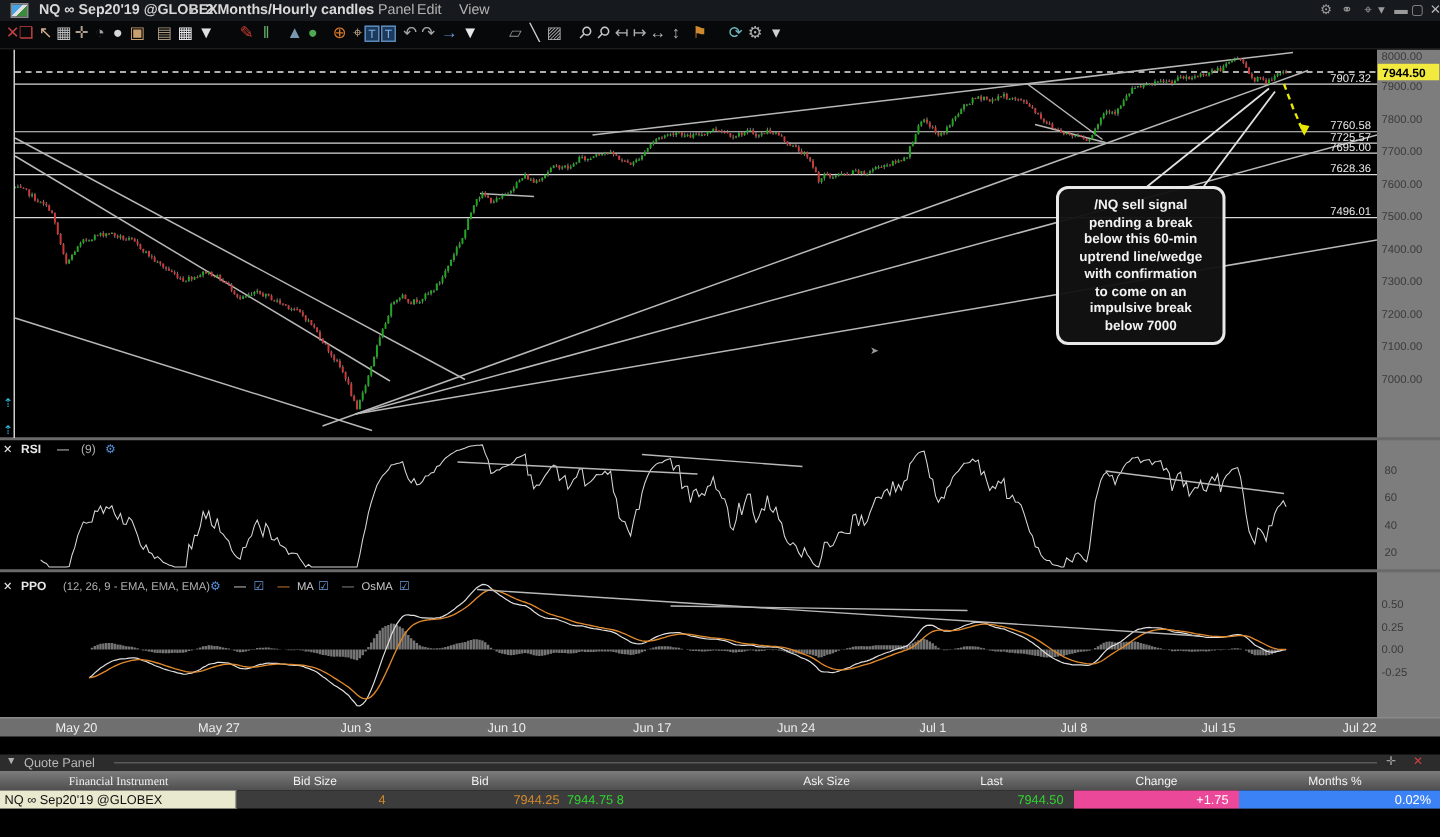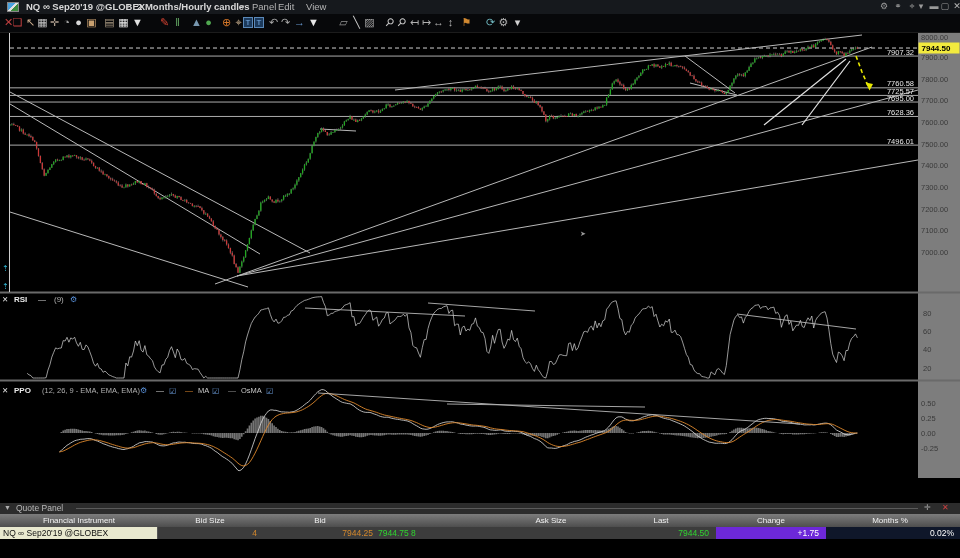--- a/index.html
+++ b/index.html
@@ -204,44 +204,64 @@
       <text x="266" y="360.5" font-size="8" fill="#6a9ad8">☑</text>
       <g clip-path="url(#cPpo)">
         <path d="M59.4 400L59.4 400.0M61.3 400L61.3 398.9M63.2 400L63.2 397.6M65.1 400L65.1 396.8M67.0 400L67.0 396.1M68.9 400L68.9 396.0M70.8 400L70.8 395.7M72.7 400L72.7 395.7M74.6 400L74.6 395.7M76.5 400L76.5 396.1M78.4 400L78.4 396.6M80.3 400L80.3 396.9M82.2 400L82.2 397.4M84.1 400L84.1 397.9M86.0 400L86.0 398.0M87.9 400L87.9 398.2M89.8 400L89.8 398.6M91.7 400L91.7 399.1M93.6 400L93.6 399.9M95.5 400L95.5 400.6M97.4 400L97.4 400.9M99.3 400L99.3 401.4M101.2 400L101.2 401.7M103.1 400L103.1 402.2M105.0 400L105.0 402.3M106.9 400L106.9 402.3M108.8 400L108.8 402.5M110.7 400L110.7 402.5M112.6 400L112.6 402.5M114.5 400L114.5 402.4M116.4 400L116.4 402.2M118.3 400L118.3 402.3M120.2 400L120.2 402.2M122.1 400L122.1 402.1M124.0 400L124.0 401.8M125.9 400L125.9 401.0M127.8 400L127.8 400.6M129.7 400L129.7 399.9M131.6 400L131.6 399.3M133.5 400L133.5 398.7M135.4 400L135.4 397.9M137.3 400L137.3 397.6M139.2 400L139.2 397.2M141.1 400L141.1 397.4M143.0 400L143.0 397.7M144.9 400L144.9 397.6M146.8 400L146.8 398.2M148.7 400L148.7 398.6M150.6 400L150.6 399.0M152.5 400L152.5 399.4M154.4 400L154.4 400.1M156.3 400L156.3 400.9M158.2 400L158.2 401.5M160.1 400L160.1 401.8M162.0 400L162.0 401.7M163.9 400L163.9 401.3M165.8 400L165.8 400.8M167.7 400L167.7 400.3M169.6 400L169.6 399.6M171.5 400L171.5 399.0M173.4 400L173.4 398.8M175.3 400L175.3 398.9M177.2 400L177.2 398.7M179.1 400L179.1 398.7M181.0 400L181.0 399.1M182.9 400L182.9 399.4M184.8 400L184.8 399.5M186.7 400L186.7 399.8M188.6 400L188.6 400.0M190.5 400L190.5 400.1M192.4 400L192.4 400.5M194.3 400L194.3 400.5M196.2 400L196.2 400.5M198.1 400L198.1 400.4M200.0 400L200.0 400.5M201.9 400L201.9 400.7M203.8 400L203.8 401.3M205.7 400L205.7 401.4M207.6 400L207.6 401.8M209.5 400L209.5 402.1M211.4 400L211.4 402.5M213.3 400L213.3 403.2M215.2 400L215.2 403.7M217.1 400L217.1 403.9M219.0 400L219.0 404.4M220.9 400L220.9 404.7M222.8 400L222.8 404.9M224.7 400L224.7 404.7M226.6 400L226.6 404.8M228.5 400L228.5 404.9M230.4 400L230.4 405.2M232.3 400L232.3 405.3M234.2 400L234.2 406.2M236.1 400L236.1 406.7M238.0 400L238.0 407.2M239.9 400L239.9 405.9M241.8 400L241.8 403.8M243.7 400L243.7 401.3M245.6 400L245.6 398.3M247.5 400L247.5 395.4M249.4 400L249.4 392.5M251.3 400L251.3 389.7M253.2 400L253.2 387.4M255.1 400L255.1 385.5M257.0 400L257.0 384.4M258.9 400L258.9 383.7M260.8 400L260.8 382.7M262.7 400L262.7 382.8M264.6 400L264.6 383.5M266.5 400L266.5 384.7M268.4 400L268.4 385.9M270.3 400L270.3 387.9M272.2 400L272.2 390.3M274.1 400L274.1 392.5M276.0 400L276.0 394.0M277.9 400L277.9 395.7M279.8 400L279.8 397.1M281.7 400L281.7 398.0M283.6 400L283.6 398.4M285.5 400L285.5 398.8M287.4 400L287.4 399.1M289.3 400L289.3 399.4M291.2 400L291.2 399.2M293.1 400L293.1 399.2M295.0 400L295.0 398.9M296.9 400L296.9 398.3M298.8 400L298.8 397.8M300.7 400L300.7 397.2M302.6 400L302.6 396.7M304.5 400L304.5 396.0M306.4 400L306.4 395.7M308.3 400L308.3 395.4M310.2 400L310.2 395.0M312.1 400L312.1 394.1M314.0 400L314.0 393.6M315.9 400L315.9 393.2M317.8 400L317.8 393.1M319.7 400L319.7 393.5M321.6 400L321.6 394.0M323.5 400L323.5 395.2M325.4 400L325.4 396.8M327.3 400L327.3 398.8M329.2 400L329.2 400.4M331.1 400L331.1 401.4M333.0 400L333.0 402.3M334.9 400L334.9 402.8M336.8 400L336.8 403.2M338.7 400L338.7 403.6M340.6 400L340.6 403.8M342.5 400L342.5 403.7M344.4 400L344.4 403.3M346.3 400L346.3 403.0M348.2 400L348.2 402.7M350.1 400L350.1 402.3M352.0 400L352.0 402.7M353.9 400L353.9 403.1M355.8 400L355.8 403.8M357.7 400L357.7 404.1M359.6 400L359.6 404.3M361.5 400L361.5 404.2M363.4 400L363.4 403.9M365.3 400L365.3 403.4M367.2 400L367.2 402.8M369.1 400L369.1 402.3M371.0 400L371.0 402.1M372.9 400L372.9 402.3M374.8 400L374.8 402.4M376.7 400L376.7 402.4M378.6 400L378.6 402.7M380.5 400L380.5 402.7M382.4 400L382.4 402.5M384.3 400L384.3 402.3M386.2 400L386.2 401.7M388.1 400L388.1 401.4M390.0 400L390.0 401.6M391.9 400L391.9 401.7M393.8 400L393.8 401.7M395.7 400L395.7 401.7M397.6 400L397.6 401.5M399.5 400L399.5 401.4M401.4 400L401.4 401.4M403.3 400L403.3 401.4M405.2 400L405.2 401.4M407.1 400L407.1 401.4M409.0 400L409.0 401.7M410.9 400L410.9 402.0M412.8 400L412.8 402.6M414.7 400L414.7 403.0M416.6 400L416.6 403.2M418.5 400L418.5 403.4M420.4 400L420.4 403.7M422.3 400L422.3 403.5M424.2 400L424.2 403.0M426.1 400L426.1 402.6M428.0 400L428.0 401.9M429.9 400L429.9 401.1M431.8 400L431.8 400.2M433.7 400L433.7 399.3M435.6 400L435.6 398.6M437.5 400L437.5 398.1M439.4 400L439.4 397.8M441.3 400L441.3 397.8M443.2 400L443.2 397.8M445.1 400L445.1 397.9M447.0 400L447.0 398.0M448.9 400L448.9 398.5M450.8 400L450.8 398.7M452.7 400L452.7 398.9M454.6 400L454.6 399.5M456.5 400L456.5 400.0M458.4 400L458.4 400.4M460.3 400L460.3 400.9M462.2 400L462.2 401.0M464.1 400L464.1 401.0M466.0 400L466.0 401.2M467.9 400L467.9 401.3M469.8 400L469.8 401.3M471.7 400L471.7 401.2M473.6 400L473.6 401.0M475.5 400L475.5 400.7M477.4 400L477.4 400.7M479.3 400L479.3 400.8M481.2 400L481.2 400.9M483.1 400L483.1 401.0M485.0 400L485.0 401.2M486.9 400L486.9 401.7M488.8 400L488.8 402.0M490.7 400L490.7 402.0M492.6 400L492.6 401.7M494.5 400L494.5 401.6M496.4 400L496.4 401.3M498.3 400L498.3 400.8M500.2 400L500.2 400.5M502.1 400L502.1 400.7M504.0 400L504.0 401.1M505.9 400L505.9 401.1M507.8 400L507.8 401.0M509.7 400L509.7 400.9M511.6 400L511.6 400.4M513.5 400L513.5 400.4M515.4 400L515.4 400.5M517.3 400L517.3 400.4M519.2 400L519.2 400.7M521.1 400L521.1 400.9M523.0 400L523.0 401.4M524.9 400L524.9 402.0M526.8 400L526.8 402.3M528.7 400L528.7 402.4M530.6 400L530.6 402.5M532.5 400L532.5 402.8M534.4 400L534.4 403.1M536.3 400L536.3 402.9M538.2 400L538.2 403.1M540.1 400L540.1 403.3M542.0 400L542.0 403.9M543.9 400L543.9 404.4M545.8 400L545.8 405.3M547.7 400L547.7 405.2M549.6 400L549.6 404.4M551.5 400L551.5 403.5M553.4 400L553.4 403.1M555.3 400L555.3 402.5M557.2 400L557.2 401.7M559.1 400L559.1 400.8M561.0 400L561.0 400.1M562.9 400L562.9 399.6M564.8 400L564.8 399.1M566.7 400L566.7 398.8M568.6 400L568.6 398.2M570.5 400L570.5 397.8M572.4 400L572.4 397.8M574.3 400L574.3 397.6M576.2 400L576.2 397.8M578.1 400L578.1 397.9M580.0 400L580.0 397.8M581.9 400L581.9 397.5M583.8 400L583.8 397.2M585.7 400L585.7 397.1M587.6 400L587.6 397.1M589.5 400L589.5 397.1M591.4 400L591.4 397.1M593.3 400L593.3 397.2M595.2 400L595.2 397.1M597.1 400L597.1 397.2M599.0 400L599.0 397.2M600.9 400L600.9 397.4M602.8 400L602.8 397.4M604.7 400L604.7 397.4M606.6 400L606.6 396.6M608.5 400L608.5 395.8M610.4 400L610.4 394.9M612.3 400L612.3 393.8M614.2 400L614.2 393.1M616.1 400L616.1 392.9M618.0 400L618.0 393.5M619.9 400L619.9 394.7M621.8 400L621.8 395.9M623.7 400L623.7 397.5M625.6 400L625.6 398.9M627.5 400L627.5 399.8M629.4 400L629.4 400.5M631.3 400L631.3 400.5M633.2 400L633.2 400.4M635.1 400L635.1 399.9M637.0 400L637.0 399.4M638.9 400L638.9 399.0M640.8 400L640.8 398.6M642.7 400L642.7 398.0M644.6 400L644.6 397.9M646.5 400L646.5 397.9M648.4 400L648.4 397.8M650.3 400L650.3 398.0M652.2 400L652.2 398.2M654.1 400L654.1 398.8M656.0 400L656.0 399.2M657.9 400L657.9 399.8M659.8 400L659.8 400.6M661.7 400L661.7 401.0M663.6 400L663.6 401.4M665.5 400L665.5 401.4M667.4 400L667.4 401.5M669.3 400L669.3 401.4M671.2 400L671.2 401.8M673.1 400L673.1 402.1M675.0 400L675.0 402.2M676.9 400L676.9 402.5M678.8 400L678.8 402.6M680.7 400L680.7 402.7M682.6 400L682.6 402.9M684.5 400L684.5 403.2M686.4 400L686.4 403.5M688.3 400L688.3 403.8M690.2 400L690.2 404.2M692.1 400L692.1 404.4M694.0 400L694.0 404.8M695.9 400L695.9 405.1M697.8 400L697.8 405.3M699.7 400L699.7 405.1M701.6 400L701.6 405.2M703.5 400L703.5 405.0M705.4 400L705.4 404.7M707.3 400L707.3 404.4M709.2 400L709.2 404.2M711.1 400L711.1 403.7M713.0 400L713.0 403.2M714.9 400L714.9 402.9M716.8 400L716.8 402.4M718.7 400L718.7 401.8M720.6 400L720.6 401.5M722.5 400L722.5 401.3M724.4 400L724.4 401.2M726.3 400L726.3 400.9M728.2 400L728.2 400.1M730.1 400L730.1 399.0M732.0 400L732.0 397.8M733.9 400L733.9 396.6M735.8 400L735.8 395.5M737.7 400L737.7 394.8M739.6 400L739.6 394.7M741.5 400L741.5 394.8M743.4 400L743.4 395.3M745.3 400L745.3 395.4M747.2 400L747.2 395.4M749.1 400L749.1 395.2M751.0 400L751.0 394.9M752.9 400L752.9 394.8M754.8 400L754.8 394.6M756.7 400L756.7 394.7M758.6 400L758.6 395.0M760.5 400L760.5 395.6M762.4 400L762.4 396.1M764.3 400L764.3 396.6M766.2 400L766.2 397.2M768.1 400L768.1 397.9M770.0 400L770.0 398.3M771.9 400L771.9 398.8M773.8 400L773.8 399.2M775.7 400L775.7 399.7M777.6 400L777.6 400.1M779.5 400L779.5 400.5M781.4 400L781.4 401.1M783.3 400L783.3 401.2M785.2 400L785.2 401.0M787.1 400L787.1 400.9M789.0 400L789.0 401.1M790.9 400L790.9 401.1M792.8 400L792.8 401.4M794.7 400L794.7 401.5M796.6 400L796.6 401.4M798.5 400L798.5 401.4M800.4 400L800.4 401.2M802.3 400L802.3 401.2M804.2 400L804.2 401.3M806.1 400L806.1 401.1M808.0 400L808.0 400.7M809.9 400L809.9 400.7M811.8 400L811.8 400.4M813.7 400L813.7 400.5M815.6 400L815.6 400.3M817.5 400L817.5 399.9M819.4 400L819.4 399.6M821.3 400L821.3 399.3M823.2 400L823.2 399.2M825.1 400L825.1 399.2M827.0 400L827.0 399.5M828.9 400L828.9 400.0M830.8 400L830.8 400.9M832.7 400L832.7 402.0M834.6 400L834.6 403.0M836.5 400L836.5 403.9M838.4 400L838.4 403.9M840.3 400L840.3 403.8M842.2 400L842.2 403.8M844.1 400L844.1 404.0M846.0 400L846.0 403.6M847.9 400L847.9 403.1M849.8 400L849.8 402.4M851.7 400L851.7 401.6M853.6 400L853.6 400.9M855.5 400L855.5 400.3M857.4 400L857.4 400.1" stroke="#8a8a8a" stroke-width="1.6" opacity="0.85" fill="none"></path>
         <polyline points="59.4,418.9 61.3,417.5 63.2,415.6 65.1,414.0 67.0,412.3 68.9,411.2 70.8,409.9 72.7,408.8 74.6,407.8 76.5,407.2 78.4,406.8 80.3,406.3 82.2,406.2 84.1,406.1 86.0,405.8 87.9,405.6 89.8,405.6 91.7,405.9 93.6,406.7 95.5,407.5 97.4,408.0 99.3,408.9 101.2,409.7 103.1,410.7 105.0,411.3 106.9,412.0 108.8,412.8 110.7,413.4 112.6,414.0 114.5,414.5 116.4,414.9 118.3,415.6 120.2,415.9 122.1,416.4 124.0,416.5 125.9,416.0 127.8,415.7 129.7,414.9 131.6,414.2 133.5,413.3 135.4,411.9 137.3,411.0 139.2,409.9 141.1,409.5 143.0,409.2 144.9,408.6 146.8,408.6 148.7,408.7 150.6,408.9 152.5,409.1 154.4,409.9 156.3,410.8 158.2,411.8 160.1,412.6 162.0,412.8 163.9,412.9 165.8,412.6 167.7,412.1 169.6,411.3 171.5,410.5 173.4,409.9 175.3,409.8 177.2,409.3 179.1,409.0 181.0,409.2 182.9,409.3 184.8,409.2 186.7,409.5 188.6,409.7 190.5,409.9 192.4,410.3 194.3,410.5 196.2,410.6 198.1,410.6 200.0,410.8 201.9,411.2 203.8,412.1 205.7,412.6 207.6,413.4 209.5,414.2 211.4,415.2 213.3,416.7 215.2,418.2 217.1,419.3 219.0,420.9 220.9,422.4 222.8,423.8 224.7,424.8 226.6,426.1 228.5,427.4 230.4,429.0 232.3,430.5 234.2,432.9 236.1,435.0 238.0,437.4 239.9,437.6 241.8,436.4 243.7,434.3 245.6,430.9 247.5,426.7 249.4,421.9 251.3,416.6 253.2,411.1 255.1,405.6 257.0,400.6 258.9,395.8 260.8,390.5 262.7,386.3 264.6,382.9 266.5,380.3 268.4,378.0 270.3,377.0 272.2,376.9 274.1,377.3 276.0,377.3 277.9,377.9 279.8,378.5 281.7,378.9 283.6,378.9 285.5,379.1 287.4,379.1 289.3,379.3 291.2,378.9 293.1,378.7 295.0,378.1 296.9,377.1 298.8,376.0 300.7,374.7 302.6,373.4 304.5,371.7 306.4,370.3 308.3,368.9 310.2,367.2 312.1,364.9 314.0,362.7 315.9,360.7 317.8,358.8 319.7,357.6 321.6,356.6 323.5,356.7 325.4,357.5 327.3,359.2 329.2,360.8 331.1,362.2 333.0,363.7 334.9,364.9 336.8,366.1 338.7,367.3 340.6,368.5 342.5,369.4 344.4,369.8 346.3,370.2 348.2,370.6 350.1,370.8 352.0,371.9 353.9,373.0 355.8,374.7 357.7,376.0 359.6,377.3 361.5,378.2 363.4,378.9 365.3,379.3 367.2,379.4 369.1,379.4 371.0,379.7 372.9,380.5 374.8,381.2 376.7,381.8 378.6,382.7 380.5,383.5 382.4,383.9 384.3,384.3 386.2,384.2 388.1,384.2 390.0,384.8 391.9,385.3 393.8,385.7 395.7,386.1 397.6,386.3 399.5,386.6 401.4,387.0 403.3,387.2 405.2,387.6 407.1,387.9 409.0,388.6 410.9,389.4 412.8,390.7 414.7,391.8 416.6,392.8 418.5,393.9 420.4,395.1 422.3,395.8 424.2,396.1 426.1,396.3 428.0,396.1 429.9,395.5 431.8,394.7 433.7,393.7 435.6,392.6 437.5,391.6 439.4,390.8 441.3,390.2 443.2,389.6 445.1,389.2 447.0,388.9 448.9,388.9 450.8,388.8 452.7,388.8 454.6,389.3 456.5,389.7 458.4,390.2 460.3,391.0 462.2,391.3 464.1,391.6 466.0,392.1 467.9,392.4 469.8,392.8 471.7,393.0 473.6,393.1 475.5,393.0 477.4,393.1 479.3,393.4 481.2,393.8 483.1,394.1 485.0,394.7 486.9,395.5 488.8,396.4 490.7,396.9 492.6,397.0 494.5,397.3 496.4,397.3 498.3,397.1 500.2,396.9 502.1,397.2 504.0,397.9 505.9,398.2 507.8,398.3 509.7,398.4 511.6,398.1 513.5,398.2 515.4,398.4 517.3,398.4 519.2,398.8 521.1,399.3 523.0,400.2 524.9,401.2 526.8,402.2 528.7,402.8 530.6,403.5 532.5,404.5 534.4,405.6 536.3,406.2 538.2,407.1 540.1,408.2 542.0,409.7 543.9,411.3 545.8,413.5 547.7,414.8 549.6,415.0 551.5,415.0 553.4,415.3 555.3,415.4 557.2,415.0 559.1,414.4 561.0,413.7 562.9,413.0 564.8,412.4 566.7,411.8 568.6,410.7 570.5,409.7 572.4,409.2 574.3,408.4 576.2,408.1 578.1,407.6 580.0,406.9 581.9,406.1 583.8,405.1 585.7,404.2 587.6,403.5 589.5,402.7 591.4,402.0 593.3,401.5 595.2,400.6 597.1,400.0 599.0,399.3 600.9,398.9 602.8,398.2 604.7,397.6 606.6,395.9 608.5,394.1 610.4,391.9 612.3,389.2 614.2,386.8 616.1,384.9 618.0,383.9 619.9,383.8 621.8,383.9 623.7,384.9 625.6,386.1 627.5,386.8 629.4,387.7 631.3,387.8 633.2,387.8 635.1,387.3 637.0,386.6 638.9,386.0 640.8,385.2 642.7,384.2 644.6,383.5 646.5,383.0 648.4,382.3 650.3,382.0 652.2,381.7 654.1,382.1 656.0,382.3 657.9,382.9 659.8,383.8 661.7,384.5 663.6,385.2 665.5,385.6 667.4,386.1 669.3,386.3 671.2,387.2 673.1,388.0 675.0,388.7 676.9,389.5 678.8,390.3 680.7,391.1 682.6,392.0 684.5,393.0 686.4,394.3 688.3,395.5 690.2,397.0 692.1,398.3 694.0,399.9 695.9,401.5 697.8,403.0 699.7,404.1 701.6,405.5 703.5,406.5 705.4,407.4 707.3,408.3 709.2,409.1 711.1,409.4 713.0,409.8 714.9,410.2 716.8,410.3 718.7,410.2 720.6,410.2 722.5,410.4 724.4,410.6 726.3,410.4 728.2,409.7 730.1,408.3 732.0,406.7 733.9,404.5 735.8,402.3 737.7,400.3 739.6,398.8 741.5,397.6 743.4,397.0 745.3,395.9 747.2,394.8 749.1,393.4 751.0,391.8 752.9,390.4 754.8,388.8 756.7,387.6 758.6,386.6 760.5,386.2 762.4,385.7 764.3,385.4 766.2,385.3 768.1,385.5 770.0,385.5 771.9,385.6 773.8,385.8 775.7,386.2 777.6,386.6 779.5,387.2 781.4,388.0 783.3,388.5 785.2,388.6 787.1,388.7 789.0,389.1 790.9,389.4 792.8,390.0 794.7,390.5 796.6,390.8 798.5,391.1 800.4,391.2 802.3,391.5 804.2,391.9 806.1,391.9 808.0,391.8 809.9,391.9 811.8,391.7 813.7,392.0 815.6,391.8 817.5,391.4 819.4,391.0 821.3,390.6 823.2,390.3 825.1,390.1 827.0,390.2 828.9,390.7 830.8,391.8 832.7,393.4 834.6,395.2 836.5,397.0 838.4,398.0 840.3,398.9 842.2,399.9 844.1,401.1 846.0,401.5 847.9,401.8 849.8,401.7 851.7,401.3 853.6,400.9 855.5,400.3 857.4,400.1 " fill="none" stroke="#e0e0e0" stroke-width="0.8"></polyline>
         <polyline points="59.4,418.9 61.3,418.6 63.2,418.0 65.1,417.2 67.0,416.2 68.9,415.2 70.8,414.2 72.7,413.1 74.6,412.0 76.5,411.1 78.4,410.2 80.3,409.4 82.2,408.8 84.1,408.3 86.0,407.8 87.9,407.3 89.8,407.0 91.7,406.8 93.6,406.7 95.5,406.9 97.4,407.1 99.3,407.5 101.2,407.9 103.1,408.5 105.0,409.0 106.9,409.6 108.8,410.2 110.7,410.9 112.6,411.5 114.5,412.1 116.4,412.7 118.3,413.2 120.2,413.8 122.1,414.3 124.0,414.7 125.9,415.0 127.8,415.1 129.7,415.1 131.6,414.9 133.5,414.6 135.4,414.1 137.3,413.4 139.2,412.7 141.1,412.1 143.0,411.5 144.9,410.9 146.8,410.5 148.7,410.1 150.6,409.9 152.5,409.7 154.4,409.7 156.3,410.0 158.2,410.3 160.1,410.8 162.0,411.2 163.9,411.5 165.8,411.7 167.7,411.8 169.6,411.7 171.5,411.5 173.4,411.2 175.3,410.9 177.2,410.6 179.1,410.3 181.0,410.0 182.9,409.9 184.8,409.8 186.7,409.7 188.6,409.7 190.5,409.7 192.4,409.9 194.3,410.0 196.2,410.1 198.1,410.2 200.0,410.3 201.9,410.5 203.8,410.8 205.7,411.2 207.6,411.6 209.5,412.1 211.4,412.8 213.3,413.5 215.2,414.5 217.1,415.4 219.0,416.5 220.9,417.7 222.8,418.9 224.7,420.1 226.6,421.3 228.5,422.5 230.4,423.8 232.3,425.1 234.2,426.7 236.1,428.4 238.0,430.2 239.9,431.6 241.8,432.6 243.7,432.9 245.6,432.5 247.5,431.4 249.4,429.5 251.3,426.9 253.2,423.7 255.1,420.1 257.0,416.2 258.9,412.1 260.8,407.8 262.7,403.5 264.6,399.4 266.5,395.6 268.4,392.0 270.3,389.0 272.2,386.6 274.1,384.7 276.0,383.2 277.9,382.2 279.8,381.4 281.7,380.9 283.6,380.5 285.5,380.2 287.4,380.0 289.3,379.9 291.2,379.7 293.1,379.5 295.0,379.2 296.9,378.8 298.8,378.2 300.7,377.5 302.6,376.7 304.5,375.7 306.4,374.6 308.3,373.5 310.2,372.2 312.1,370.8 314.0,369.2 315.9,367.5 317.8,365.7 319.7,364.1 321.6,362.6 323.5,361.4 325.4,360.6 327.3,360.3 329.2,360.4 331.1,360.8 333.0,361.4 334.9,362.1 336.8,362.9 338.7,363.8 340.6,364.7 342.5,365.6 344.4,366.5 346.3,367.2 348.2,367.9 350.1,368.5 352.0,369.2 353.9,369.9 355.8,370.9 357.7,371.9 359.6,373.0 361.5,374.0 363.4,375.0 365.3,375.9 367.2,376.6 369.1,377.1 371.0,377.7 372.9,378.2 374.8,378.8 376.7,379.4 378.6,380.1 380.5,380.8 382.4,381.4 384.3,382.0 386.2,382.4 388.1,382.8 390.0,383.2 391.9,383.6 393.8,384.0 395.7,384.4 397.6,384.8 399.5,385.2 401.4,385.5 403.3,385.9 405.2,386.2 407.1,386.6 409.0,387.0 410.9,387.5 412.8,388.1 414.7,388.9 416.6,389.6 418.5,390.5 420.4,391.4 422.3,392.3 424.2,393.1 426.1,393.7 428.0,394.2 429.9,394.5 431.8,394.5 433.7,394.3 435.6,394.0 437.5,393.5 439.4,393.0 441.3,392.4 443.2,391.9 445.1,391.3 447.0,390.8 448.9,390.4 450.8,390.1 452.7,389.8 454.6,389.7 456.5,389.7 458.4,389.8 460.3,390.0 462.2,390.3 464.1,390.6 466.0,390.9 467.9,391.2 469.8,391.5 471.7,391.8 473.6,392.1 475.5,392.2 477.4,392.4 479.3,392.6 481.2,392.8 483.1,393.1 485.0,393.4 486.9,393.8 488.8,394.3 490.7,394.9 492.6,395.3 494.5,395.7 496.4,396.0 498.3,396.2 500.2,396.4 502.1,396.5 504.0,396.8 505.9,397.1 507.8,397.3 509.7,397.5 511.6,397.6 513.5,397.8 515.4,397.9 517.3,398.0 519.2,398.2 521.1,398.4 523.0,398.7 524.9,399.2 526.8,399.8 528.7,400.4 530.6,401.0 532.5,401.7 534.4,402.5 536.3,403.2 538.2,404.0 540.1,404.8 542.0,405.8 543.9,406.9 545.8,408.2 547.7,409.5 549.6,410.6 551.5,411.5 553.4,412.3 555.3,412.9 557.2,413.3 559.1,413.5 561.0,413.6 562.9,413.5 564.8,413.2 566.7,412.9 568.6,412.5 570.5,411.9 572.4,411.4 574.3,410.8 576.2,410.2 578.1,409.7 580.0,409.2 581.9,408.5 583.8,407.8 585.7,407.1 587.6,406.4 589.5,405.7 591.4,404.9 593.3,404.2 595.2,403.5 597.1,402.8 599.0,402.1 600.9,401.5 602.8,400.8 604.7,400.2 606.6,399.3 608.5,398.3 610.4,397.0 612.3,395.4 614.2,393.7 616.1,391.9 618.0,390.3 619.9,389.0 621.8,388.0 623.7,387.4 625.6,387.1 627.5,387.1 629.4,387.2 631.3,387.3 633.2,387.4 635.1,387.4 637.0,387.2 638.9,387.0 640.8,386.6 642.7,386.1 644.6,385.6 646.5,385.1 648.4,384.5 650.3,384.0 652.2,383.6 654.1,383.3 656.0,383.1 657.9,383.0 659.8,383.2 661.7,383.4 663.6,383.8 665.5,384.2 667.4,384.5 669.3,384.9 671.2,385.4 673.1,385.9 675.0,386.5 676.9,387.1 678.8,387.7 680.7,388.4 682.6,389.1 684.5,389.9 686.4,390.8 688.3,391.7 690.2,392.8 692.1,393.9 694.0,395.1 695.9,396.4 697.8,397.7 699.7,399.0 701.6,400.3 703.5,401.5 705.4,402.7 707.3,403.8 709.2,404.9 711.1,405.8 713.0,406.6 714.9,407.3 716.8,407.9 718.7,408.4 720.6,408.7 722.5,409.1 724.4,409.4 726.3,409.6 728.2,409.6 730.1,409.4 732.0,408.8 733.9,408.0 735.8,406.8 737.7,405.5 739.6,404.2 741.5,402.9 743.4,401.7 745.3,400.5 747.2,399.4 749.1,398.2 751.0,396.9 752.9,395.6 754.8,394.2 756.7,392.9 758.6,391.7 760.5,390.6 762.4,389.6 764.3,388.8 766.2,388.1 768.1,387.5 770.0,387.1 771.9,386.8 773.8,386.6 775.7,386.5 777.6,386.6 779.5,386.7 781.4,387.0 783.3,387.3 785.2,387.5 787.1,387.8 789.0,388.0 790.9,388.3 792.8,388.6 794.7,389.0 796.6,389.4 798.5,389.7 800.4,390.0 802.3,390.3 804.2,390.6 806.1,390.9 808.0,391.1 809.9,391.2 811.8,391.3 813.7,391.5 815.6,391.5 817.5,391.5 819.4,391.4 821.3,391.2 823.2,391.0 825.1,390.8 827.0,390.7 828.9,390.7 830.8,390.9 832.7,391.4 834.6,392.2 836.5,393.2 838.4,394.1 840.3,395.1 842.2,396.0 844.1,397.0 846.0,397.9 847.9,398.7 849.8,399.3 851.7,399.7 853.6,399.9 855.5,400.0 857.4,400.0 " fill="none" stroke="#e0892c" stroke-width="0.9"></polyline>
         <line x1="318" y1="360" x2="800" y2="391" stroke="#b8b8b8" stroke-width="0.9"></line>
         <line x1="447" y1="371" x2="645" y2="374" stroke="#b8b8b8" stroke-width="0.9"></line>
       </g>
     </svg>
 
-
+  <div id="annotation" class="abs">/NQ sell signal
+pending a break
+below this 60-min
+uptrend line/wedge
+with confirmation
+to come on an
+impulsive break
+below 7000</div>
+
+  <div id="dateband" class="abs">
+      <span class="date-label" style="left: 37px;">May 20</span>
+      <span class="date-label" style="left: 132px;">May 27</span>
+      <span class="date-label" style="left: 227px;">Jun 3</span>
+      <span class="date-label" style="left: 325px;">Jun 10</span>
+      <span class="date-label" style="left: 422px;">Jun 17</span>
+      <span class="date-label" style="left: 518px;">Jun 24</span>
+      <span class="date-label" style="left: 613px;">Jul 1</span>
+      <span class="date-label" style="left: 707px;">Jul 8</span>
+      <span class="date-label" style="left: 801px;">Jul 15</span>
+      <span class="date-label" style="left: 895px;">Jul 22</span>
+    </div>
 
 
   <div id="qp-header" class="abs">
     <span class="abs" style="left:4px; top:1px; font-size:7px; color:#b0b0b0;">▼</span>
     <span class="abs" style="left:16px; top:0;">Quote Panel</span>
     <span class="abs" style="left:924px; top:0; font-size:8px; color:#a0a0a0;">✛</span>
     <span class="abs" style="left:942px; top:0; font-size:8px; color:#d04040;">✕</span>
   </div>
   <div id="qp-rule" class="abs"></div>
   <div id="qp-cols" class="abs">
-    <span class="qp-col" style="left:0; width:158px;">Financial Instrument</span>
+    <span class="qp-col" style="left:0; width:158px;font-family:Liberation Serif, serif;">Financial Instrument</span>
     <span class="qp-col" style="left:158px; width:104px;">Bid Size</span>
     <span class="qp-col" style="left:262px; width:116px;">Bid</span>
     <span class="qp-col" style="left:378px; width:118px;margin-top:44px;">Ask</span>
     <span class="qp-col" style="left:496px; width:110px;">Ask Size</span>
     <span class="qp-col" style="left:606px; width:110px;">Last</span>
     <span class="qp-col" style="left:716px; width:110px;">Change</span>
     <span class="qp-col" style="left:826px; width:128px;">Months %</span>
   </div>
   <div id="qp-row" class="abs">
     <span class="qp-cell" style="left:0; width:158px; background:#e9e9cf; color:#101010; padding-left:3px; border-right:1px solid #555;">NQ ∞ Sep20'19 @GLOBEX</span>
     <span class="qp-cell" style="left:158px; width:104px; text-align:right; padding-right:5px; color:#d4882c;">4</span>
     <span class="qp-cell" style="left:262px; width:116px; text-align:right; padding-right:5px; color:#d4882c;">7944.25</span>
     <span class="qp-cell" style="left:378px; width:132px; padding-right:4px; color:#2fd42f;">7944.75 8</span>
     <span class="qp-cell" style="left:510px; width:96px;"></span>
     <span class="qp-cell" style="left:606px; width:110px; text-align:right; padding-right:7px; color:#2fd42f;">7944.50</span>
-    <span class="qp-cell" style="left:716px; width:110px; text-align:right; padding-right:7px; background:#6d28d9; color:#fff;">+1.75</span>
-    <span class="qp-cell" style="left:826px; width:134px; text-align:right; padding-right:6px; background:#0f172a; color:#fff;">0.02%</span>
+    <span class="qp-cell" style="left:716px; width:110px; text-align:right; padding-right:7px; background:#ec4899; color:#fff;">+1.75</span>
+    <span class="qp-cell" style="left:826px; width:134px; text-align:right; padding-right:6px; background:#3b82f6; color:#fff;">0.02%</span>
   </div>
 
 </div>
 
 </body></html>

